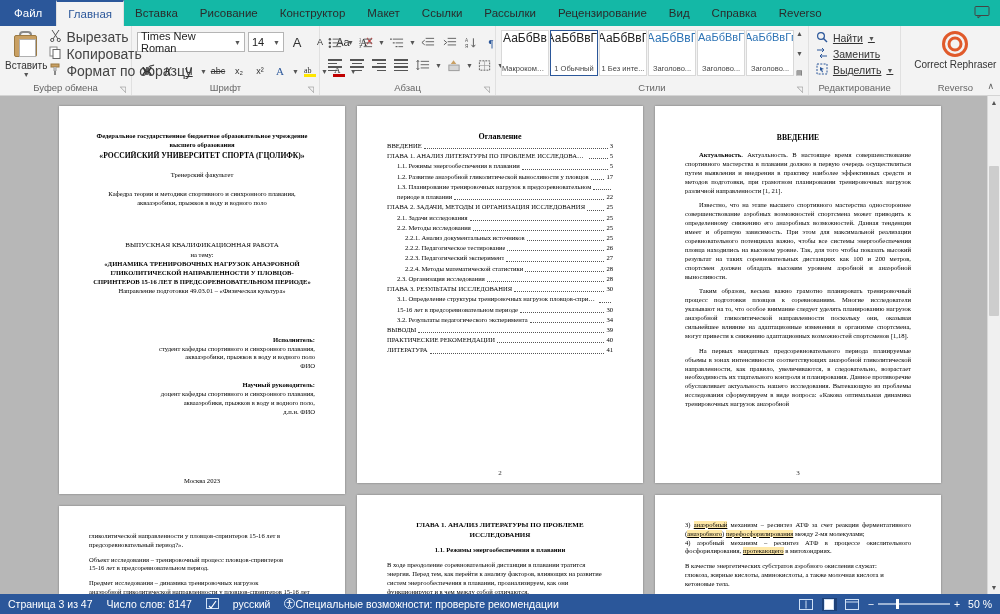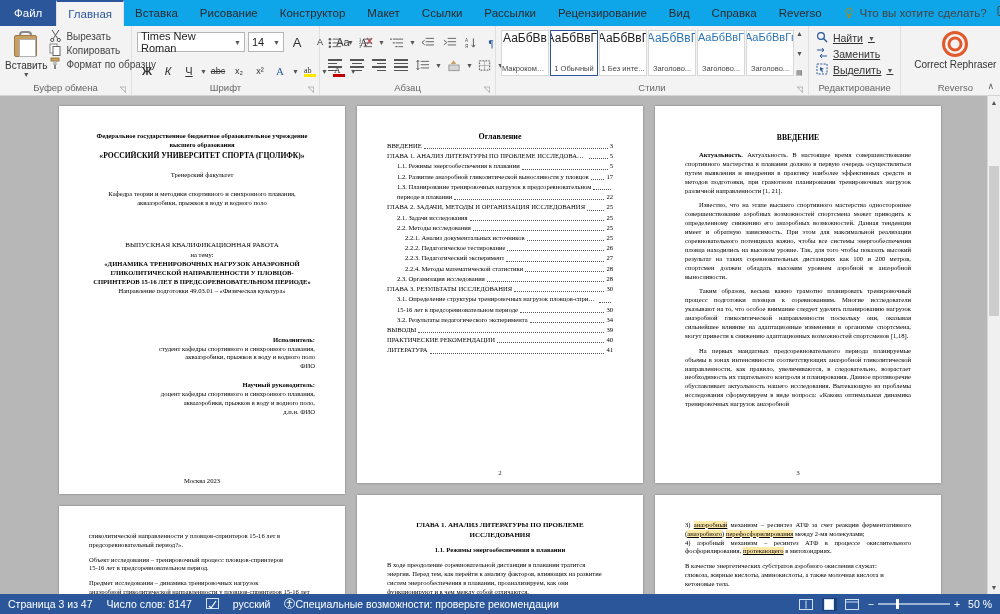--- a/index.html
+++ b/index.html
@@ -7,21 +7,21 @@
     margin: 0; padding: 0;
     width: 1000px; height: 614px;
     overflow: hidden;
     font-family: "Liberation Sans", sans-serif;
     background: #f3f3f3;
   }
   .app { width: 1000px; height: 614px; position: relative; display: flex; flex-direction: column; background: #fff; }
 
   
   .menubar {
-    height: 26px; background: #0ea5e9; display: flex; align-items: stretch;
+    height: 26px; background: #14b8a6; display: flex; align-items: stretch;
     font-size: 11.5px; color: #2b2b2b; border-bottom: 0px solid #e3e3e3;
     position: relative;
   }
   .menu-file {
     background: #2b579a; color: #fff; padding: 0 14px; display: flex; align-items: center;
     font-size: 11.5px;
   }
   .menu-item {
     padding: 0 11px; display: flex; align-items: center; white-space: nowrap; cursor: default;
   }
@@ -70,21 +70,21 @@
     background: #c9a063; border: 1px solid #9c7a43; border-radius: 2px;
   }
   .paste-icon .sheet {
     position: absolute; left: 6px; top: 8px; width: 17px; height: 18px;
     background: #fff; border: 1px solid #b0b0b0;
   }
   .paste-label { font-size: 10px; color: #333; margin-top: 1px; }
   .caret-sm { font-size: 7px; color: #555; }
 
   .clip-cmds { display: flex; flex-direction: column; justify-content: center; gap: 1px; padding-left: 2px; }
-  .clip-cmd { font-size: 10px; color: #444; display: flex; align-items: flex-end; gap: 4px; white-space: nowrap; }
+  .clip-cmd { font-size: 14px; color: #444; display: flex; align-items: flex-start; gap: 4px; white-space: nowrap; }
   .clip-cmd .ico { width: 13px; height: 13px; display: inline-block; position: relative; }
 
   
   .font-row { display: flex; align-items: center; gap: 3px; margin-bottom: 9px; }
   .font-name {
     width: 108px; height: 20px; background: #fff; border: 1px solid #b5b5b5;
     font-size: 11px; display: flex; align-items: center; padding: 0 3px; color: #222;
     position: relative;
   }
   .font-size {
@@ -217,30 +217,20 @@
     <div class="menu-item">Вставка</div>
     <div class="menu-item">Рисование</div>
     <div class="menu-item">Конструктор</div>
     <div class="menu-item">Макет</div>
     <div class="menu-item">Ссылки</div>
     <div class="menu-item">Рассылки</div>
     <div class="menu-item">Рецензирование</div>
     <div class="menu-item">Вид</div>
     <div class="menu-item">Справка</div>
     <div class="menu-item">Reverso</div>
-    <div class="tellme">
-      <span class="bulb">
-        <svg width="12" height="12" viewBox="0 0 12 12">
-            <path d="M6 1a3.2 3.2 0 0 0-2 5.7V8h4V6.7A3.2 3.2 0 0 0 6 1z" fill="none" stroke="#b58900" stroke-width="1"></path>
-            <rect x="4.4" y="8.6" width="3.2" height="1" fill="#b58900"></rect>
-            <rect x="4.8" y="10" width="2.4" height="1" fill="#b58900"></rect>
-          </svg>
-      </span>
-      <span>Что вы хотите сделать?</span>
-    </div>
     <div class="menubar-right">
       <span>
         <svg width="16" height="14" viewBox="0 0 16 14">
             <rect x="1" y="1.5" width="14" height="9" rx="1" fill="none" stroke="#444" stroke-width="1"></rect>
             <path d="M4 10.5 L4 13 L7 10.5" fill="none" stroke="#444" stroke-width="1"></path>
           </svg>
       </span>
     </div>
   </div>
 

